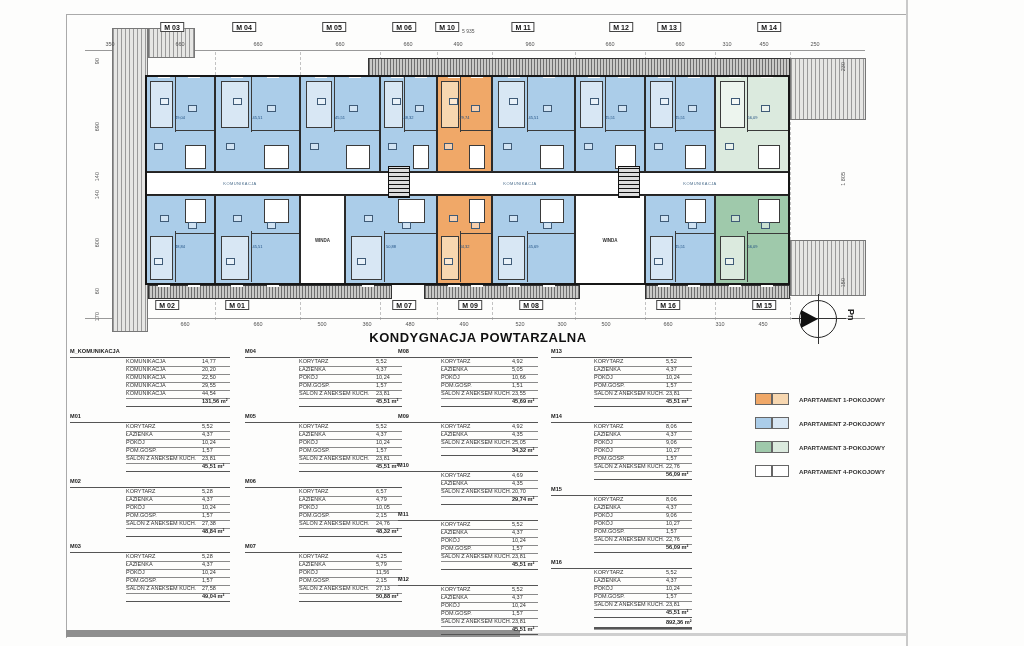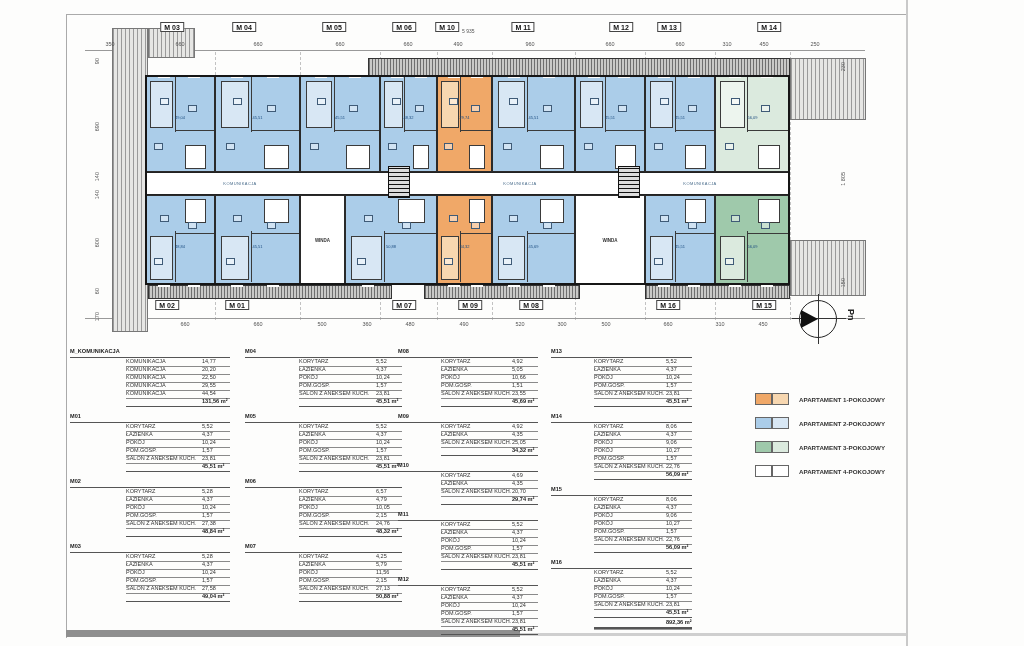--- a/index.html
+++ b/index.html
@@ -52,20 +52,21 @@
   .compass .circ{position:absolute;width:38px;height:38px;border:1.2px solid #222;border-radius:50%;box-sizing:border-box;}
   .compass .hline{position:absolute;height:1px;background:#333;}
   .compass .vline{position:absolute;width:1px;background:#333;}
   .compass .tri{position:absolute;width:0;height:0;border-top:9px solid transparent;border-bottom:9px solid transparent;border-left:17px solid #111;}
   .pn{position:absolute;font-size:9px;font-weight:bold;color:#222;writing-mode:vertical-rl;}
 </style>
 </head>
 <body>
 
 <div id="app">
+  <div class="title" style="left:330px;top:330px;width:296px;">KONDYGNACJA POWTARZALNA</div>
   <div id="plan" class="abs" style="left:0;top:0;width:1024px;height:646px;">
       <div class="sheet-line" style="left: 66px; top: 14px; width: 842px; height: 1px;"></div>
       <div class="sheet-line" style="left: 66px; top: 14px; width: 1px; height: 624px;"></div>
       <div class="fold" style="left: 906px; top: 0px; width: 2px; height: 646px;"></div>
       <div class="shadow-bar" style="left: 66px; top: 630px; width: 454px; height: 7px;"></div>
       <div class="shadow-bar" style="left: 520px; top: 633px; width: 386px; height: 3px; background: rgb(207, 207, 207);"></div>
       <div class="dashline" style="left: 145px; top: 52px; height: 268px;"></div>
       <div class="dashline" style="left: 215px; top: 52px; height: 268px;"></div>
       <div class="dashline" style="left: 300px; top: 52px; height: 268px;"></div>
       <div class="dashline" style="left: 380px; top: 52px; height: 268px;"></div>

